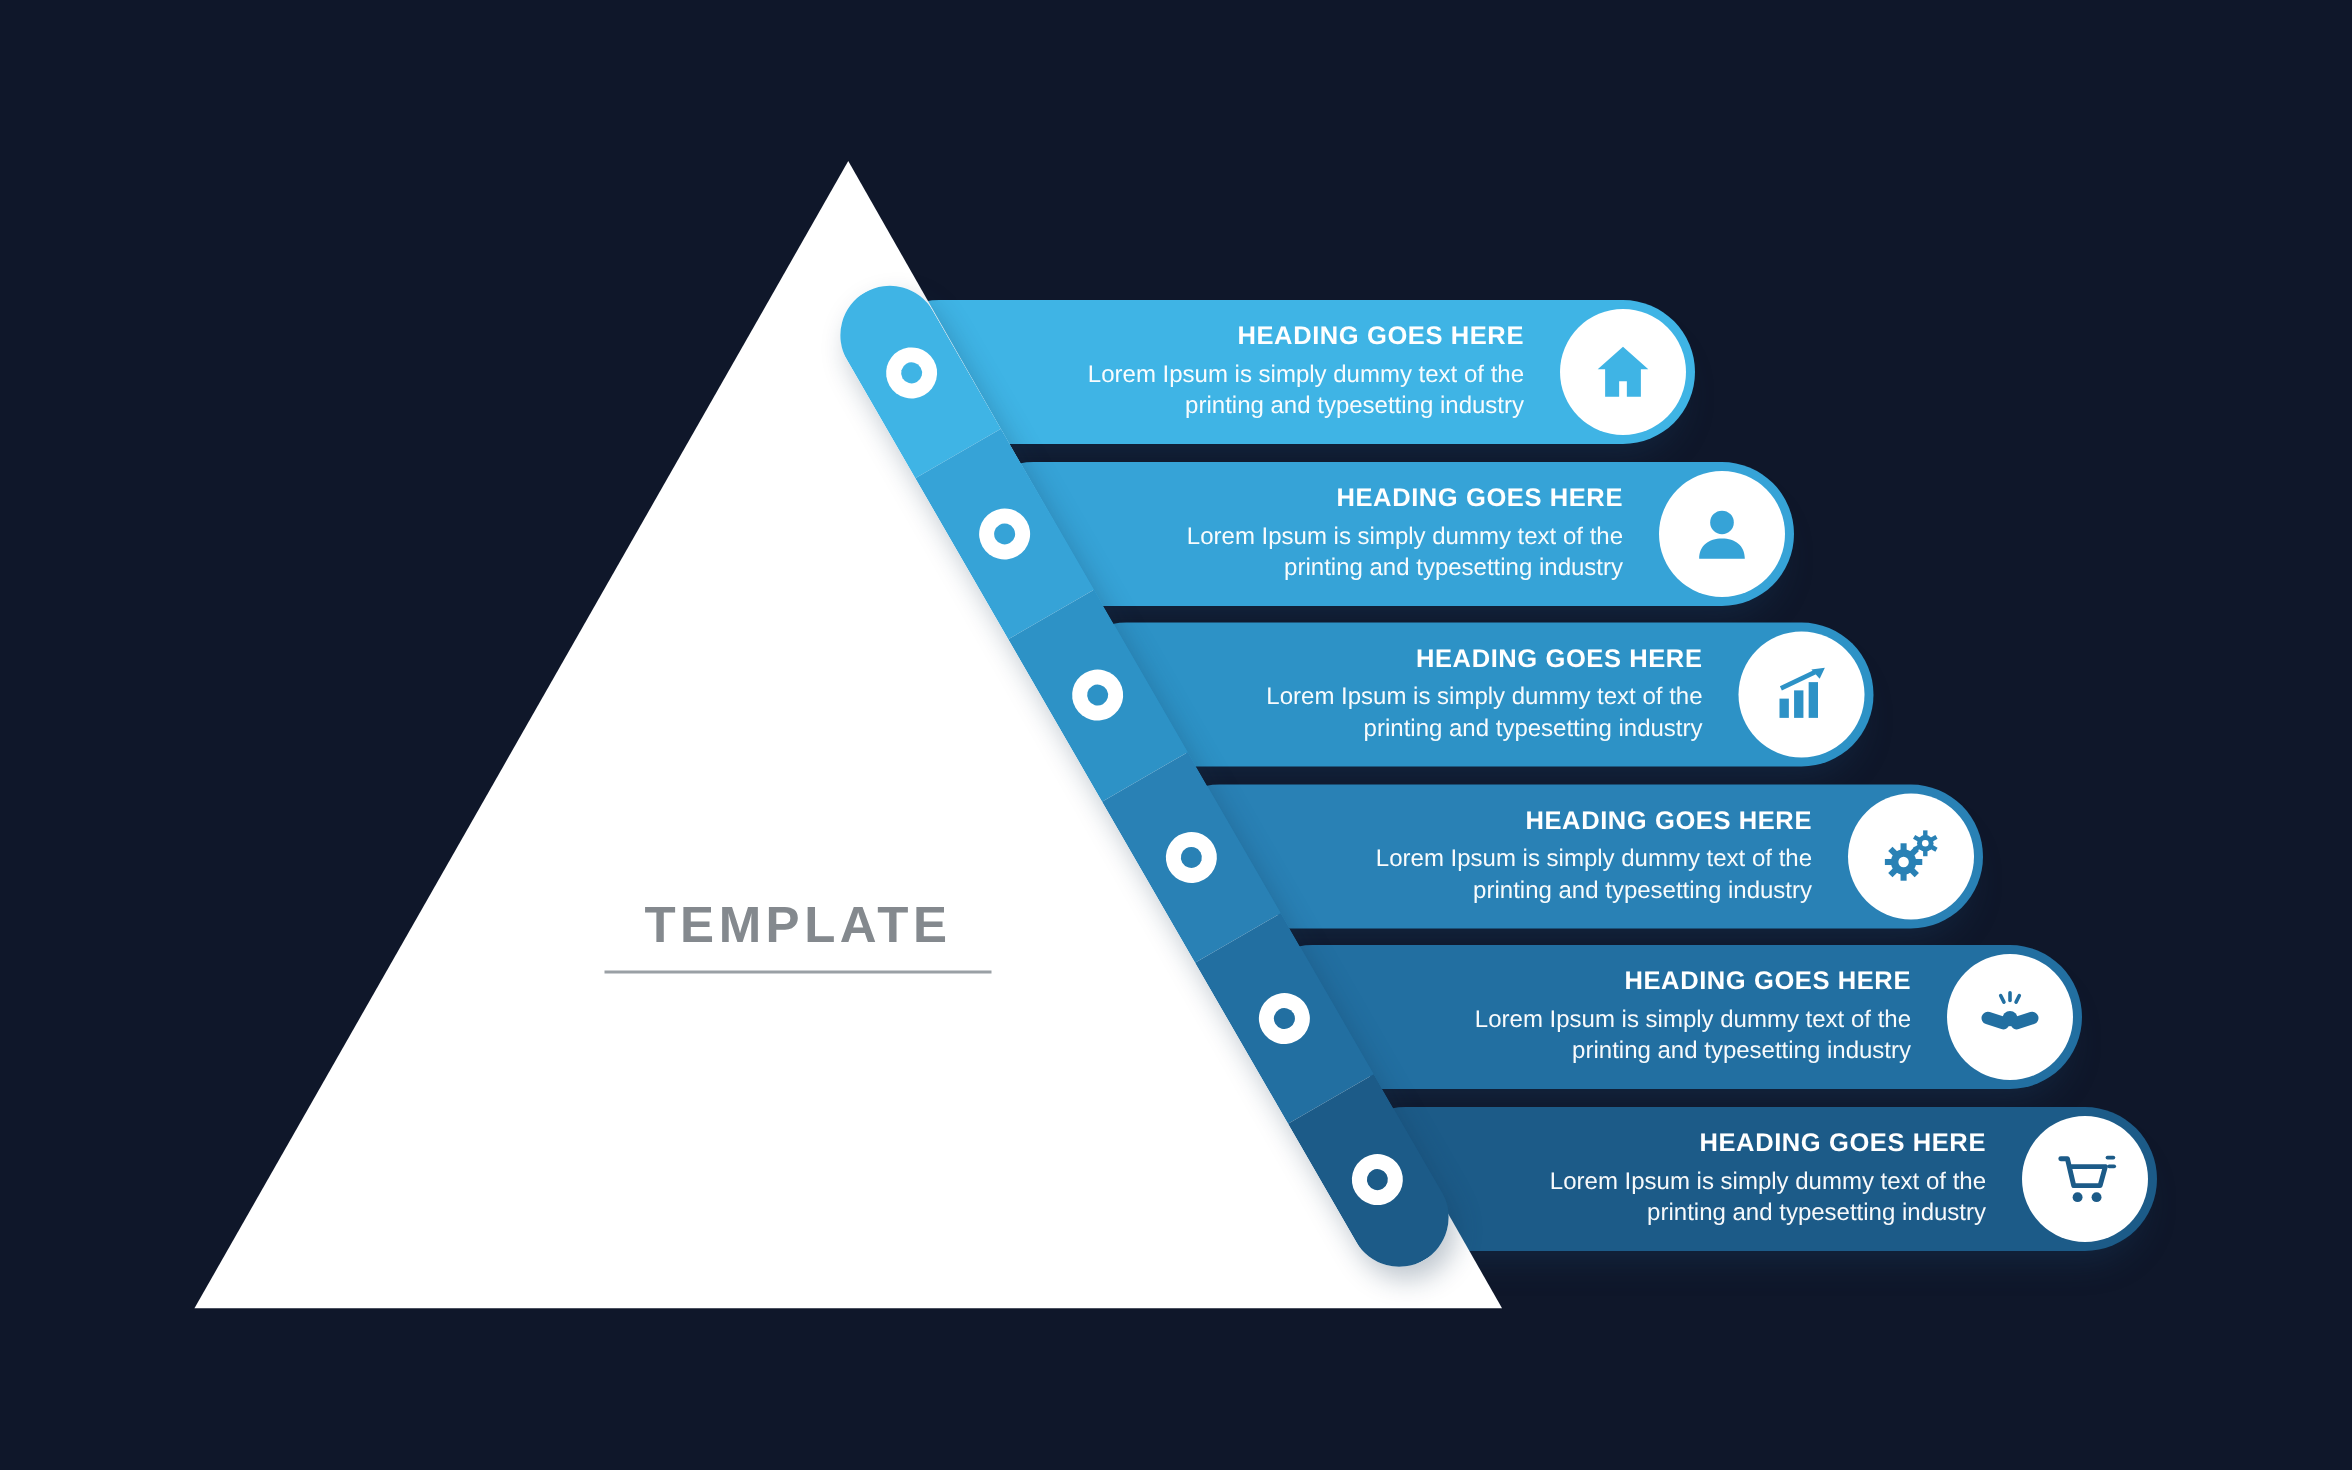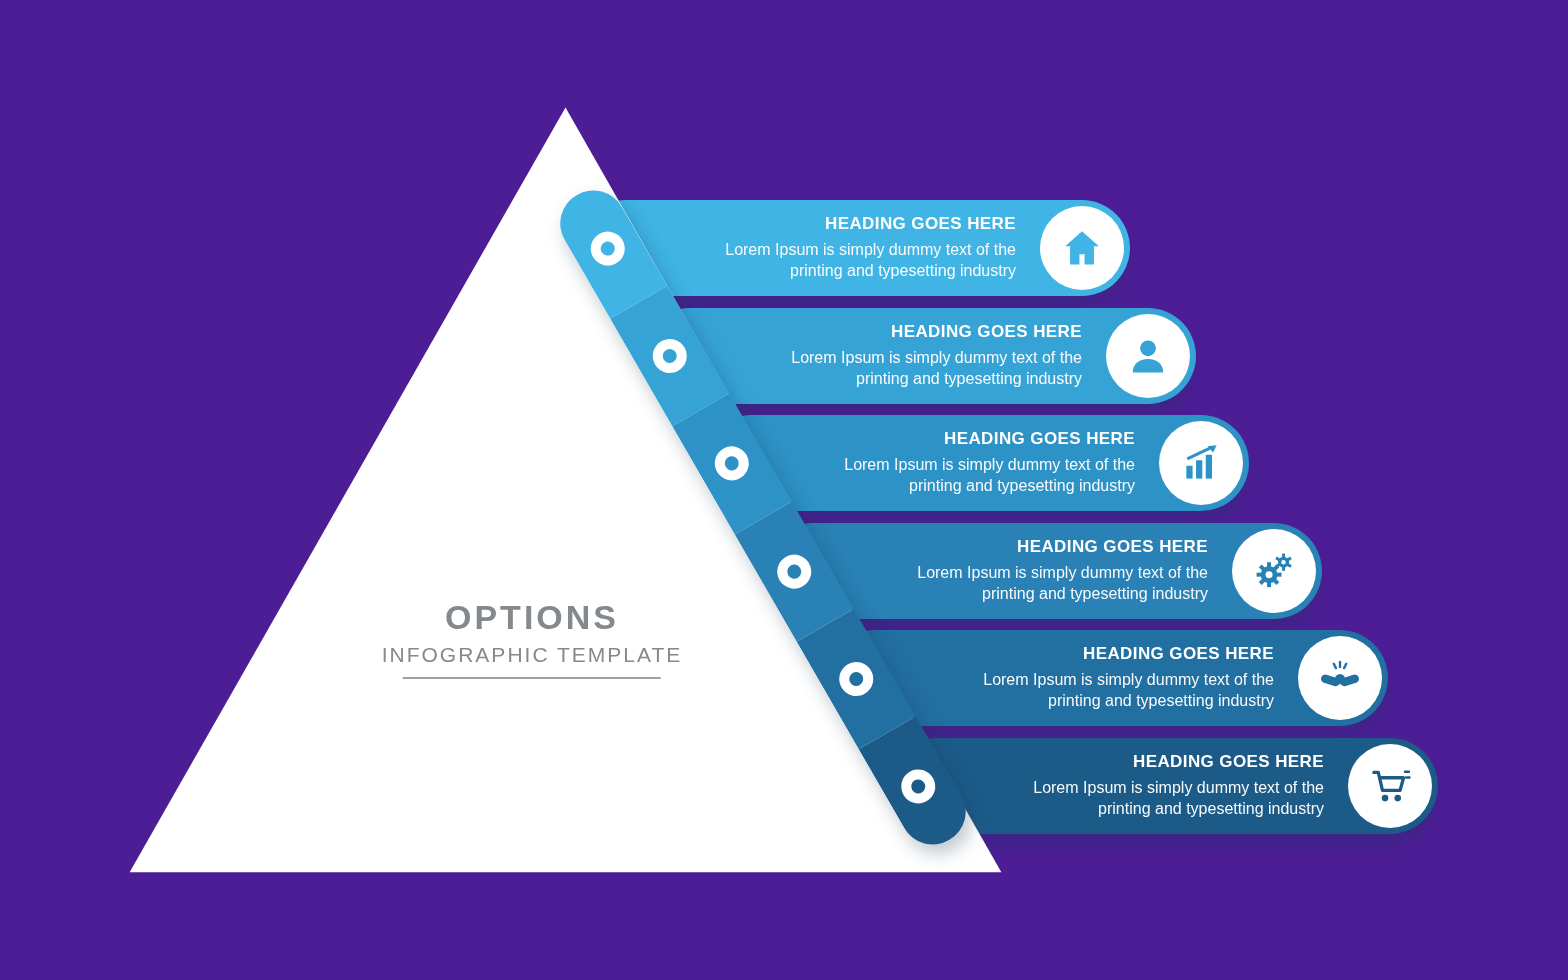--- a/index.html
+++ b/index.html
@@ -1,19 +1,19 @@
 <!DOCTYPE html>
 <html><head>
 <meta charset="utf-8">
 <style>
   * { margin:0; padding:0; box-sizing:border-box; }
   html,body { background:#e8e9eb; }
   .stage{
     position:relative; width:1568px; height:980px; overflow:hidden;
-    background:#4c1d95; font-family:"Liberation Sans", sans-serif;
+    background:#0f172a; font-family:"Liberation Sans", sans-serif;
   }
 
   
   .bar{
     position:absolute; height:96px; border-radius:48px;
     background:var(--c);
     box-shadow:0 16px 22px -10px rgba(25,60,95,.40);
     z-index:1;
   }
   .bar1{ top:200px; left:578px; width:552px; }
@@ -190,22 +190,21 @@
           <line x1="20.2" y1="4.2" x2="22.3" y2="4.2"></line>
           <line x1="20.8" y1="7.4" x2="22.6" y2="7.4"></line>
         </g>
       </svg>
     </div>
   </section>
 
   <div class="triangle"></div>
 
   <div class="center-text">
-    <div class="title">OPTIONS</div>
-    <div class="subtitle">INFOGRAPHIC TEMPLATE</div>
+    <div class="title">TEMPLATE</div>
     <div class="divider"></div>
   </div>
 
   <div class="band">
     <div class="band-seg" style="--c: #3fb4e5;">
         <span class="band-dot"></span>
       </div>
     <div class="band-seg" style="--c: #36a3d7;">
         <span class="band-dot"></span>
       </div>

